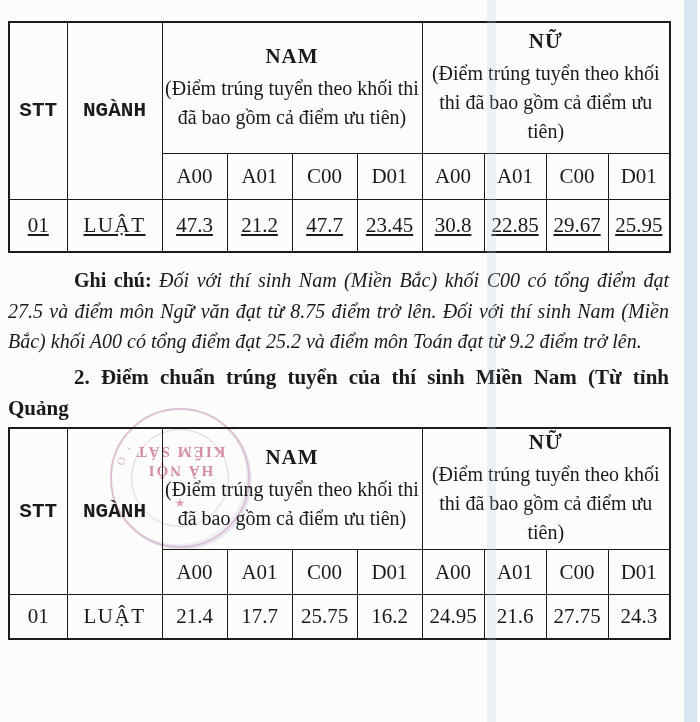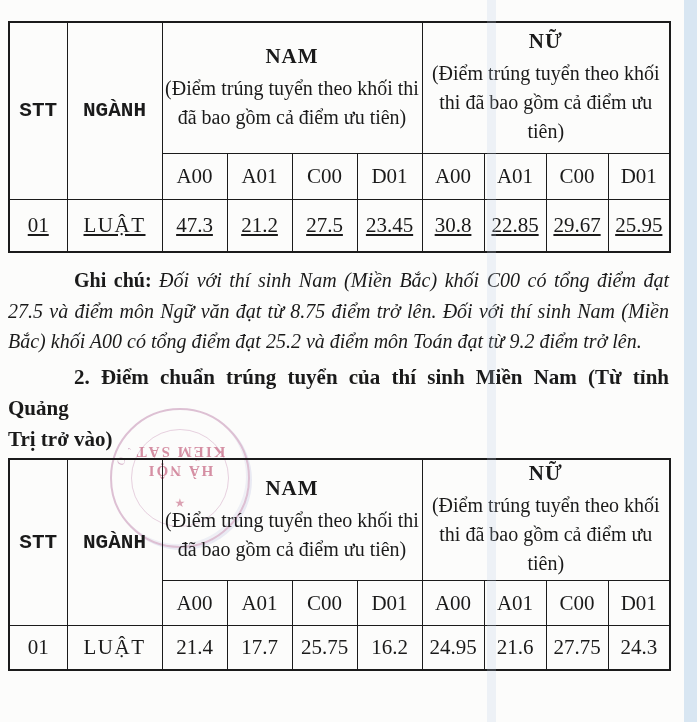--- a/index.html
+++ b/index.html
@@ -103,33 +103,33 @@
           <td>A00</td>
           <td>A01</td>
           <td>C00</td>
           <td>D01</td>
         </tr>
         <tr class="r-data">
           <td>01</td>
           <td class="v-major">LUẬT</td>
           <td>47.3</td>
           <td>21.2</td>
-          <td>27.5</td>
+          <td>47.7</td>
           <td>23.45</td>
           <td>30.8</td>
           <td>22.85</td>
           <td>29.67</td>
           <td>25.95</td>
         </tr>
       </tbody>
     </table>
 
     <p class="note"><span class="note-label">Ghi chú:</span> <span>Đối với thí sinh Nam (Miền Bắc) khối C00 có tổng điểm đạt 27.5 và điểm môn Ngữ văn đạt từ 8.75 điểm trở lên. Đối với thí sinh Nam (Miền Bắc) khối A00 có tổng điểm đạt 25.2 và điểm môn Toán đạt từ 9.2 điểm trở lên.</span></p>
 
-    <p class="heading heading-2"><span class="stretch">2. Điểm chuẩn trúng tuyển của thí sinh Miền Nam (Từ tỉnh Quảng</span><br><span>Trị trở vào)</span></p>
+    <p class="heading heading-2"><span class="stretch">2. Điểm chuẩn trúng tuyển của thí sinh Miền Nam (Từ tỉnh Quảng</span><br></p>
 
     <table class="score-table t2">
       <colgroup>
         <col style="width:58px">
           <col style="width:95px">
         <col span="4" style="width:65px">
         <col span="4" style="width:62px">
       </colgroup>
       <tbody>
         <tr class="r-head">

